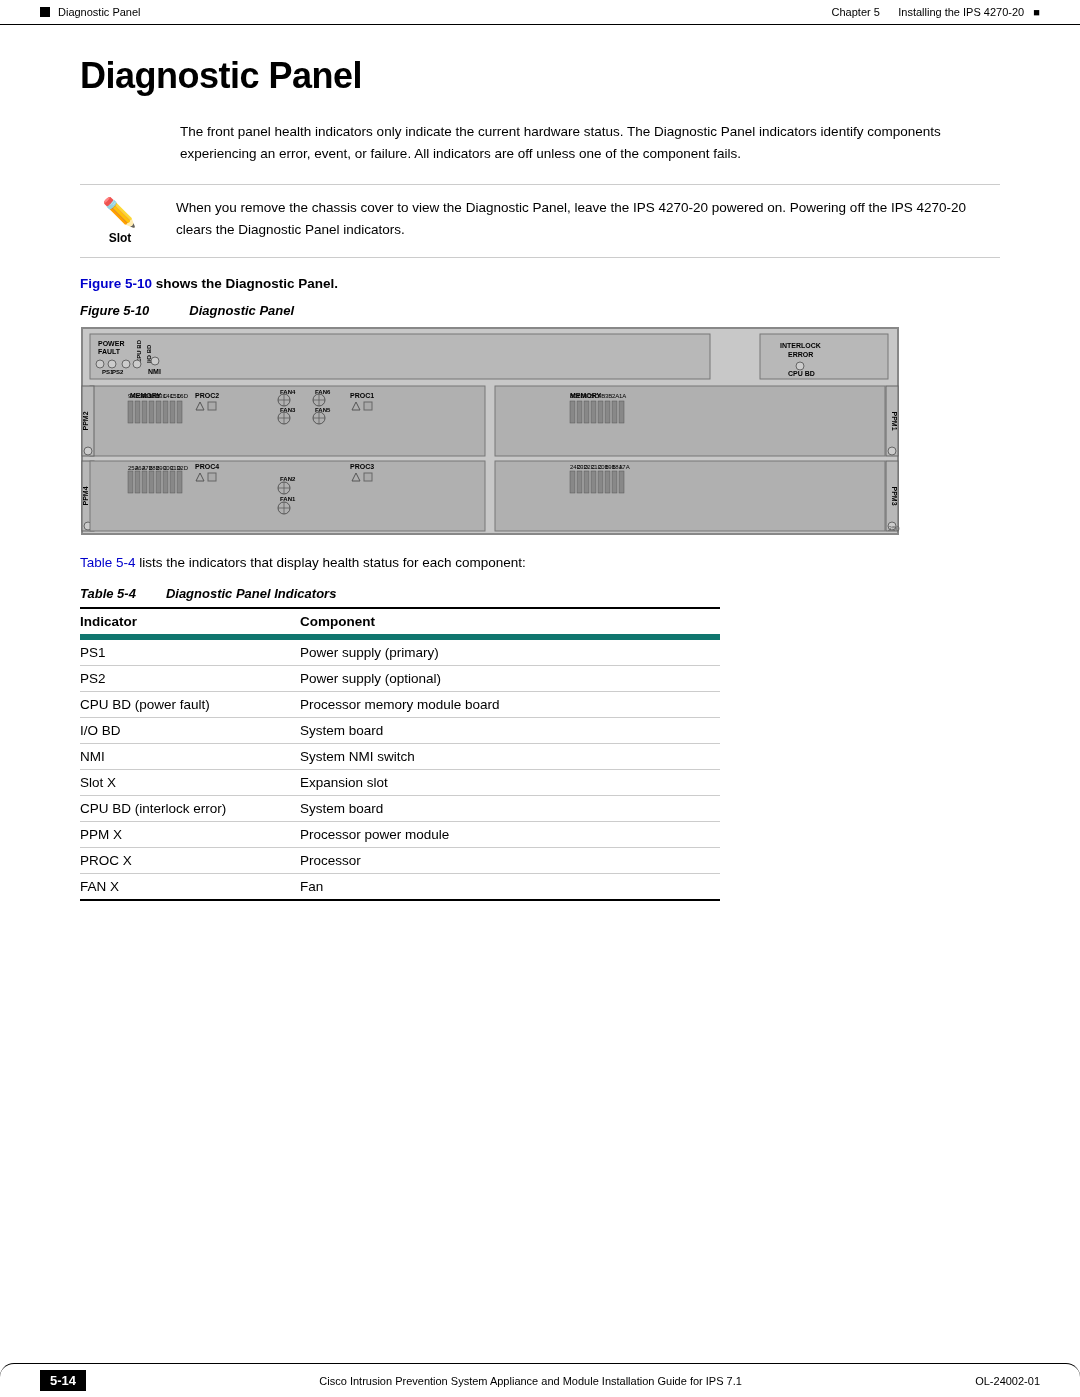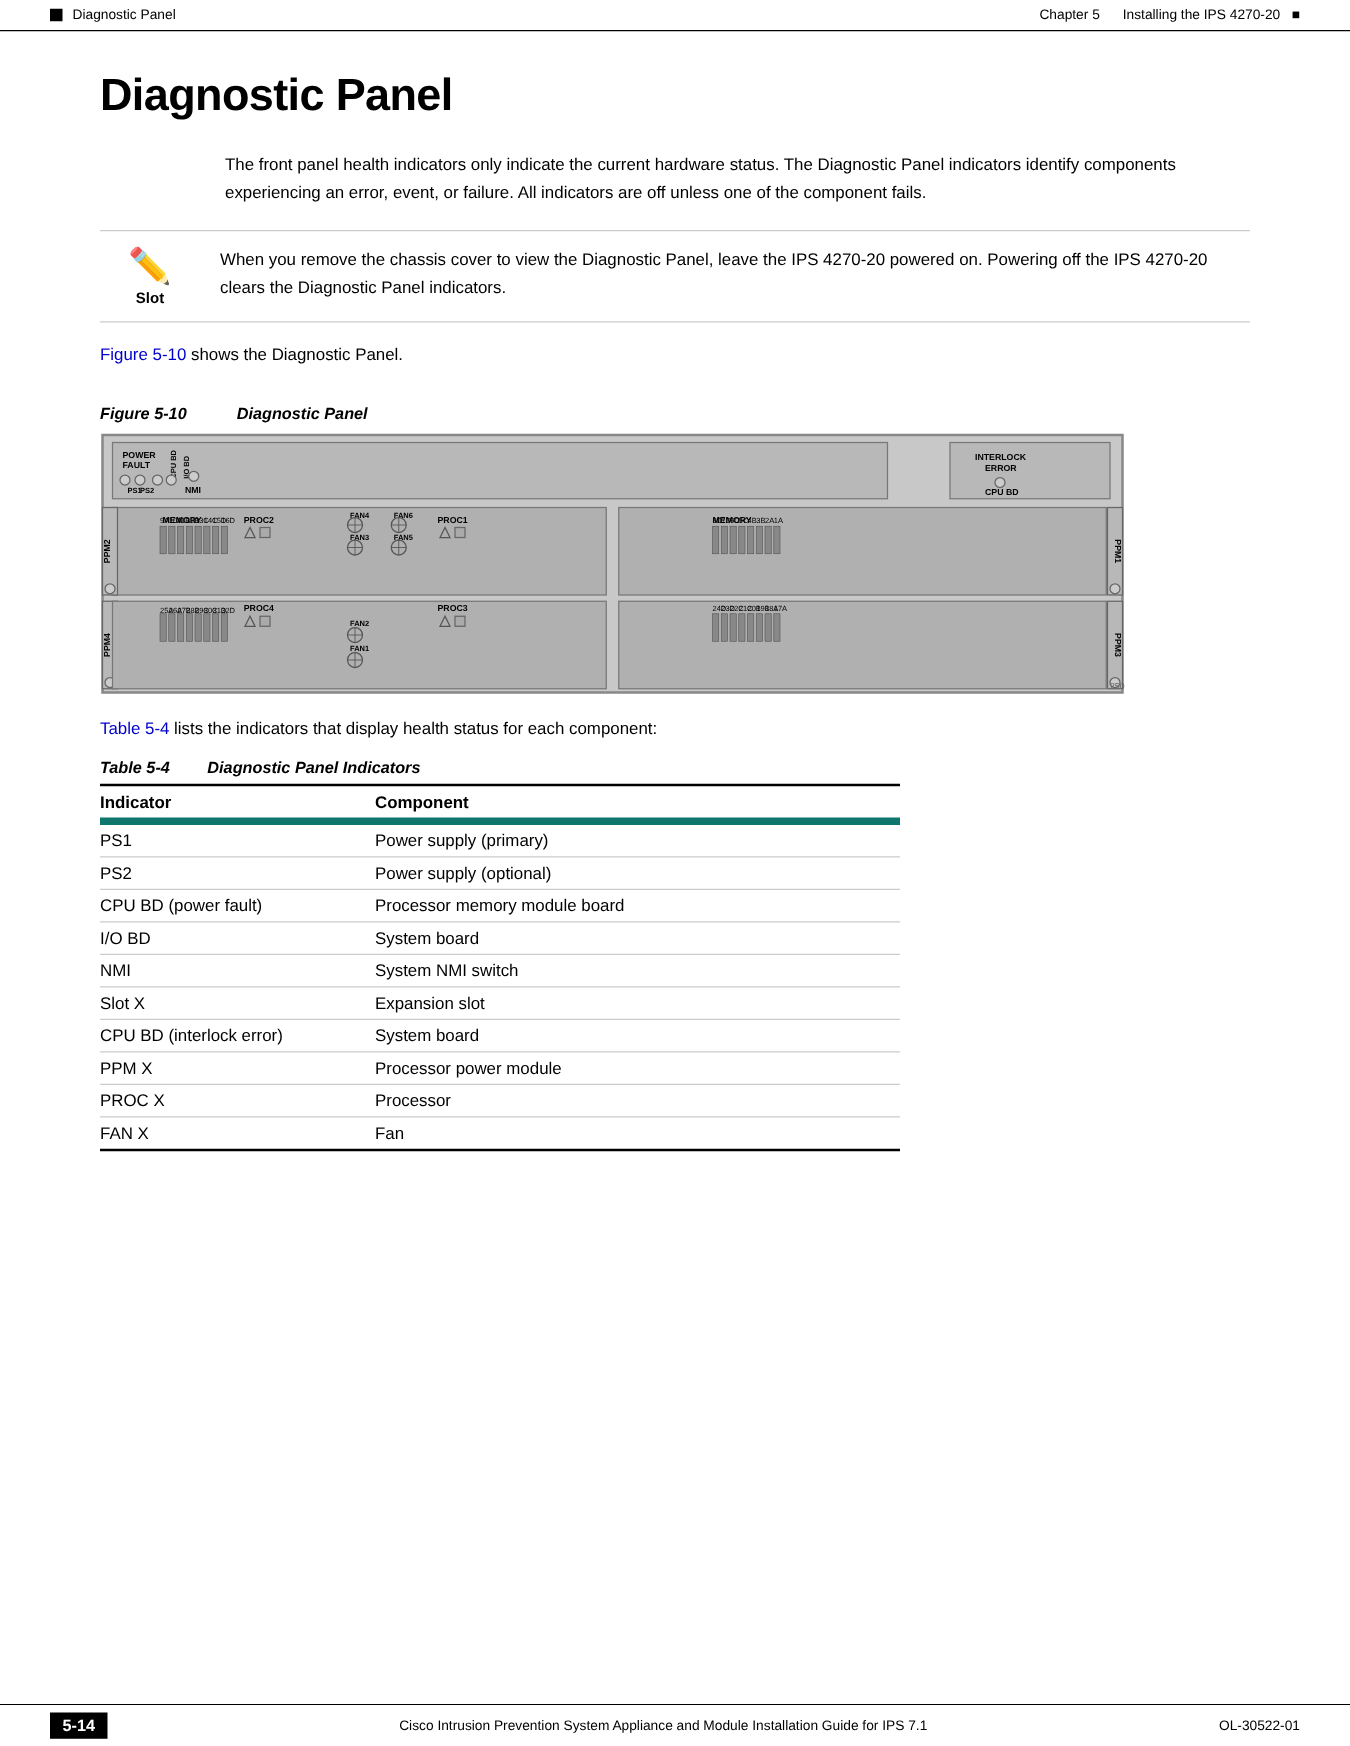--- a/index.html
+++ b/index.html
@@ -87,21 +87,22 @@
     }
     .note-text {
       font-size: 13.5px;
       line-height: 1.6;
       flex: 1;
     }
 
     
     .fig-ref {
       font-size: 13.5px;
-      margin-bottom: 32px;
+      margin-bottom: 12px;
+      font-weight: bold;
     }
     .fig-ref a, .link-blue {
       color: #0000cc;
       text-decoration: none;
     }
 
     
     .figure-caption {
       font-size: 13px;
       font-weight: bold;
@@ -170,20 +171,21 @@
       bottom: 0;
       left: 0;
       width: 1080px;
       border-top: 1px solid #000;
       display: flex;
       justify-content: space-between;
       align-items: center;
       padding: 6px 40px;
       background: #fff;
       font-size: 11px;
+      border-radius: 14px;
     }
 
     .footer-page-num {
       background: #000;
       color: #fff;
       padding: 3px 10px;
       font-weight: bold;
       font-size: 13px;
     }
 
@@ -473,14 +475,14 @@
           <td>Fan</td>
         </tr>
       </tbody>
   </table>
 
 </div>
 
 <div class="footer">
   <span class="footer-page-num">5-14</span>
   <span>Cisco Intrusion Prevention System Appliance and Module Installation Guide for IPS 7.1</span>
-  <span class="footer-doc-num">OL-30522-01</span>
+  <span class="footer-doc-num">OL-24002-01</span>
 </div>
 
 </body></html>

